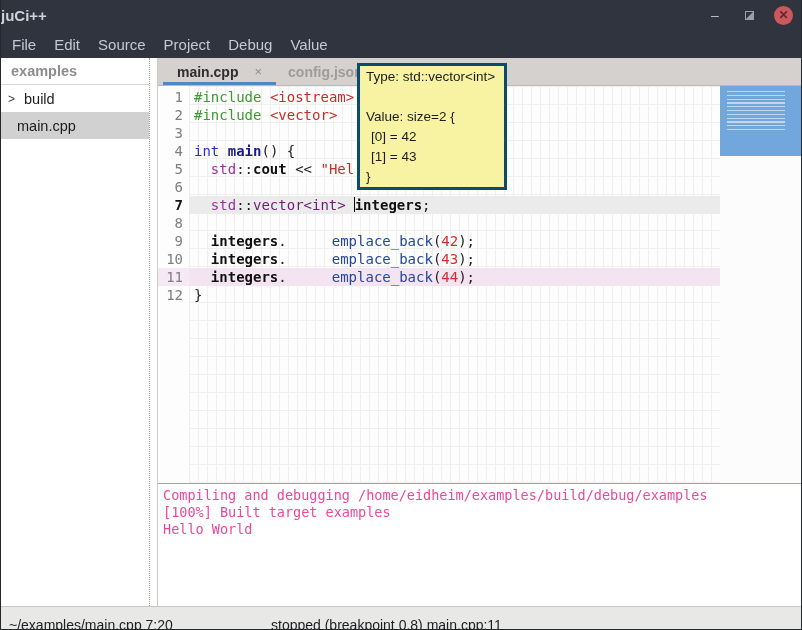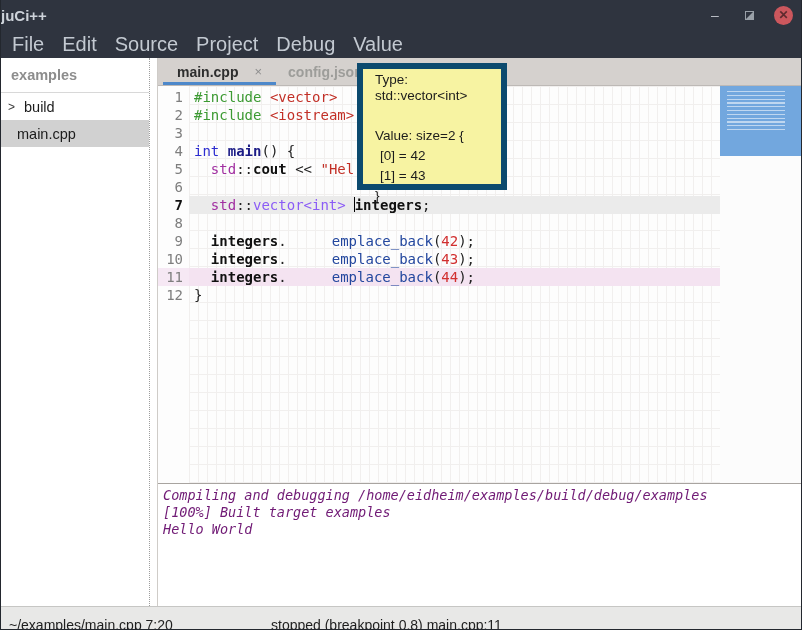--- a/index.html
+++ b/index.html
@@ -33,30 +33,30 @@
     display:flex; align-items:center; justify-content:center;
     color:#5e2a2e; font-size:12px; font-weight:bold; line-height:1;
   }
 
   
   .menubar{
     height:28px; background:#2f343f; display:flex; align-items:center;
     padding-left:2px;
   }
   .menu-item{
-    color:#c3c9d1; font-size:20px; padding:0 9px; height:28px;
+    color:#c3c9d1; font-size:15px; padding:0 9px; height:28px;
     display:flex; align-items:center; cursor:default;
   }
 
   
   .main{ display:flex; height:548px; }
 
   .sidebar{ width:149px; background:#fff; border-right:1px dotted #9d9d9d; }
   .sidebar-header{
-    height:35px; display:flex; align-items:center; padding-left:10px;
+    height:27px; display:flex; align-items:center; padding-left:10px;
     font-size:14.5px; font-weight:bold; color:#8d8d8d;
     border-bottom:1px solid #d8d8d8;
   }
   .tree-item{
     height:27px; display:flex; align-items:center; font-size:14.5px; color:#1c1c1c;
   }
   .tree-item.selected{ background:#d1d1d1; }
   .tree-chevron{ width:15px; margin-left:7px; font-size:12px; color:#3a3a3a; }
   .tree-label{ margin-left:1px; }
   .tree-item.no-chev .tree-label{ margin-left:16px; }
@@ -101,21 +101,21 @@
   }
   .code-line.hl-current{ background:#ebebeb; }
   .code-line.hl-debug{ background:#f4e3f1; }
   .tok-pre{ color:#3c9a32; }
   .tok-inc{ color:#c22f26; }
   .tok-str{ color:#c22f26; }
   .tok-num{ color:#d12f2f; }
   .tok-kw{ color:#2d2dd0; }
   .tok-fn{ color:#1c1c86; font-weight:bold; }
   .tok-ns{ color:#a12fa1; }
-  .tok-ty{ color:#8b5cf6; }
+  .tok-ty{ color:#701a75; }
   .tok-mth{ color:#23479e;margin-left:45px; }
   .tok-bold{ color:#111; font-weight:bold; }
   .tok-caret{ display:inline-block; width:1.5px; height:15px; background:#000;
               vertical-align:-2px; margin:0 -0.5px; }
 
   .minimap{ width:81px; background:#fcfcfc; position:relative; z-index:3; }
   .minimap-slider{
     position:absolute; top:0; left:0; right:0; height:70px; background:#72a7de;
   }
   .mini-lines{
@@ -126,38 +126,38 @@
       transparent 1.2px 3.8px);
   }
 
   .panel-divider{ height:1px; background:#a8a4a0; }
 
   
   .output{
     flex:1; background:#fff; padding:3px 0 0 5px; overflow:hidden;
   }
   .output-line{
-    font-family:"DejaVu Sans Mono", monospace; font-size:13.5px; color:#701a75;
-    line-height:17px; white-space:pre;font-style:italic;
+    font-family:"DejaVu Sans Mono", monospace; font-size:13.5px; color:#ec4899;
+    line-height:17px; white-space:pre;
   }
 
   
   .statusbar{
     height:36px; background:#e8e8e7; border-top:1px solid #c6c6c4;
     position:relative; display:flex; align-items:center;
     font-size:14px; color:#1e1e1e;
   }
   .status-left{ margin-left:8px; }
   .status-debug{ position:absolute; left:270px; }
 
   
   .tooltip{
     position:absolute; left:356px; top:63px; width:150px; height:127px;
-    background:#f7f3a2; border:6px solid #0c4a6e; z-index:10;
-    padding:3px 12px; font-size:13.5px; color:#1c1c1c; line-height:16px;
+    background:#f7f3a2; border:3px solid #0c4a6e; z-index:10;
+    padding:3px 6px; font-size:13.5px; color:#1c1c1c; line-height:16px;
   }
   .tooltip .type-line{ margin-bottom:24px; }
   .tooltip .entry{ padding-left:5px; margin-top:4px; }
   .tooltip .brace{ margin-top:4px; }
 </style>
 </head>
 <body>
 
 <div class="window">
 
@@ -222,22 +222,22 @@
             <div class="gutter-num">5</div>
             <div class="gutter-num">6</div>
             <div class="gutter-num bold">7</div>
             <div class="gutter-num">8</div>
             <div class="gutter-num">9</div>
             <div class="gutter-num">10</div>
             <div class="gutter-num debug-bg">11</div>
             <div class="gutter-num">12</div>
           </div>
         <div class="code-col" id="code">
+            <div class="code-line"><span class="tok-pre">#include</span><span class="tok-pl"> </span><span class="tok-inc">&lt;iostream&gt;</span></div>
             <div class="code-line"><span class="tok-pre">#include</span><span class="tok-pl"> </span><span class="tok-inc">&lt;vector&gt;</span></div>
-            <div class="code-line"><span class="tok-pre">#include</span><span class="tok-pl"> </span><span class="tok-inc">&lt;iostream&gt;</span></div>
             <div class="code-line"></div>
             <div class="code-line"><span class="tok-kw">int</span><span class="tok-pl"> </span><span class="tok-fn">main</span><span class="tok-pl">() {</span></div>
             <div class="code-line"><span class="tok-pl">  </span><span class="tok-ns">std</span><span class="tok-pl">::</span><span class="tok-bold">cout</span><span class="tok-pl"> &lt;&lt; </span><span class="tok-str">"Hel</span></div>
             <div class="code-line"></div>
             <div class="code-line hl-current"><span class="tok-pl">  </span><span class="tok-ns">std</span><span class="tok-pl">::</span><span class="tok-ty">vector&lt;int&gt;</span><span class="tok-pl"> </span><span class="tok-caret"></span><span class="tok-bold">integers</span><span class="tok-pl">;</span></div>
             <div class="code-line"></div>
             <div class="code-line"><span class="tok-pl">  </span><span class="tok-bold">integers</span><span class="tok-pl">.</span><span class="tok-mth">emplace_back</span><span class="tok-pl">(</span><span class="tok-num">42</span><span class="tok-pl">);</span></div>
             <div class="code-line"><span class="tok-pl">  </span><span class="tok-bold">integers</span><span class="tok-pl">.</span><span class="tok-mth">emplace_back</span><span class="tok-pl">(</span><span class="tok-num">43</span><span class="tok-pl">);</span></div>
             <div class="code-line hl-debug"><span class="tok-pl">  </span><span class="tok-bold">integers</span><span class="tok-pl">.</span><span class="tok-mth">emplace_back</span><span class="tok-pl">(</span><span class="tok-num">44</span><span class="tok-pl">);</span></div>
             <div class="code-line"><span class="tok-pl">}</span></div>

